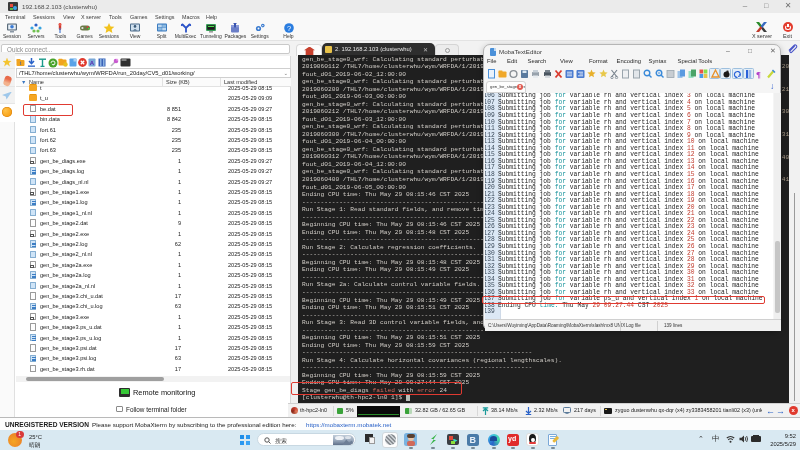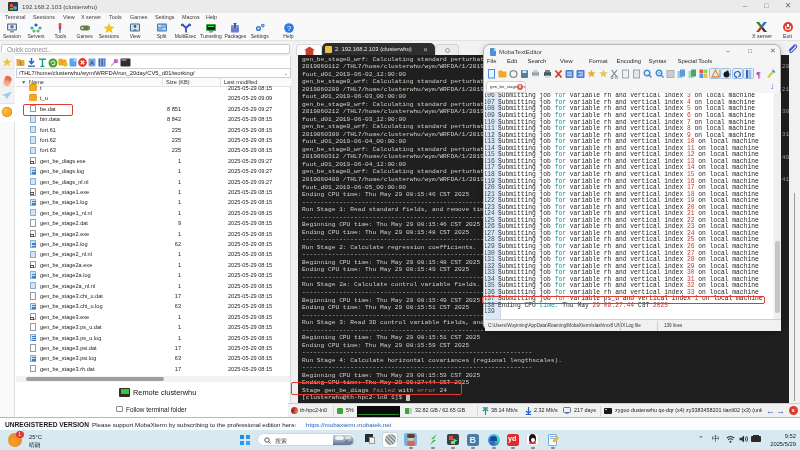--- a/index.html
+++ b/index.html
@@ -543,21 +543,21 @@
       <span class="fd">2025-05-29 08:15</span>
     </div>
 
   <div style="left:16px;top:375.5px;width:274px;height:6px;background:#f2f2f2;">
     <div style="position:absolute;left:10px;top:1px;width:138px;height:4px;background:#9f9f9f;border-radius:2px;"></div>
   </div>
 
   <div style="left:119px;top:387.5px;width:11px;height:9px;background:#2e2e2e;border-radius:1px;">
      <div style="position:absolute;left:1.5px;top:1.5px;width:8px;height:4.5px;background:#37c837;"></div>
   </div>
-  <div class="t" style="left:133px;top:388px;font-size:7.4px;color:#111;">Remote clusterwhu</div>
+  <div class="t" style="left:133px;top:388px;font-size:7.4px;color:#111;">Remote monitoring</div>
 
   <div style="left:116px;top:405.5px;width:6.5px;height:6.5px;background:#fff;border:1px solid #8a8a8a;border-radius:1px;"></div>
   <div class="t" style="left:126px;top:405.5px;font-size:6.4px;color:#222;">Follow terminal folder</div>
 
   <div id="term">
     <pre id="termpre">gen_be_stage0_wrf: Calculating standard perturbation field
 2019060112 /THL7/home/clusterwhu/wym/WRFDA/1/2019060112/wrfo
 fout_d01_2019-06-02_12:00:00
 gen_be_stage0_wrf: Calculating standard perturbation field
 2019060200 /THL7/home/clusterwhu/wym/WRFDA/1/2019060200/wrfo

